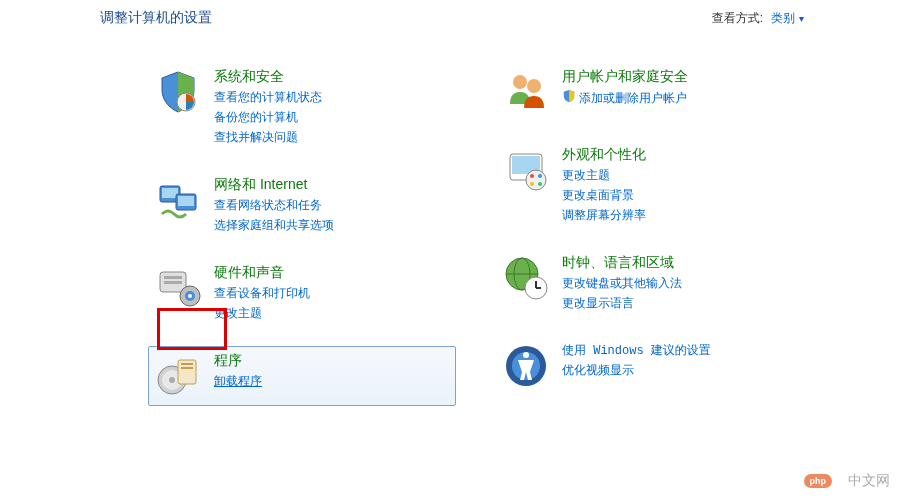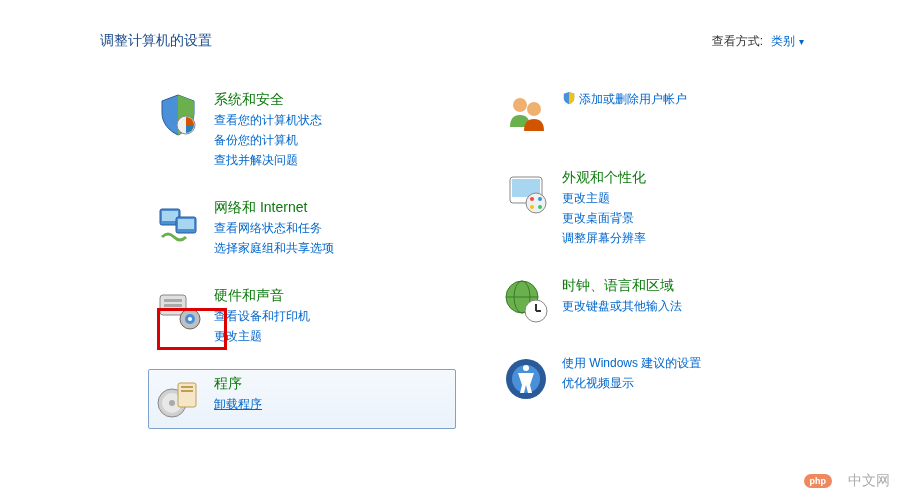--- a/index.html
+++ b/index.html
@@ -9,21 +9,21 @@
       background: #fff;
       width: 904px;
       height: 500px;
       position: relative;
       overflow: hidden;
     }
     .header {
       display: flex;
       justify-content: space-between;
       align-items: center;
-      padding: 32px 100px 15px 100px;
+      padding: 9px 100px 15px 100px;
     }
     .header-title {
       font-size: 14px;
       color: #1a4b8c;
     }
     .view-by {
       font-size: 12px;
       color: #333;
       display: flex;
       align-items: flex-end;
@@ -82,20 +82,21 @@
     }
     .cat-link {
       font-size: 12px;
       color: #0066cc;
       cursor: pointer;
     }
     .link-row {
       display: flex;
       align-items: center;
       gap: 3px;
+      font-family: Liberation Mono, monospace;
     }
     .shield-mini {
       width: 14px;
       height: 14px;
       display: inline-block;
     }
     .red-box {
       position: absolute;
       border: 3px solid #d00;
       left: 157px;
@@ -226,20 +227,21 @@
       <div class="category">
         <div class="cat-icon">
           <svg viewBox="0 0 48 48">
             <circle cx="18" cy="14" r="7" fill="#f0b070"></circle>
             <path d="M8 36 Q8 24 18 24 Q28 24 28 36 Z" fill="#6ab04c"></path>
             <circle cx="32" cy="18" r="7" fill="#f0b070"></circle>
             <path d="M22 40 Q22 28 32 28 Q42 28 42 40 Z" fill="#d35400"></path>
           </svg>
         </div>
         <div class="cat-text">
+          <div class="cat-title">用户帐户和家庭安全</div>
           <div class="link-row">
             <span><svg viewBox="0 0 16 16" class="shield-mini">
                 <path d="M8 1 L14 3 L14 8 C14 12 11 14 8 15 C5 14 2 12 2 8 L2 3 Z" fill="#4a90d9"></path>
                 <path d="M8 1 L14 3 L14 8 C14 12 11 14 8 15 L8 1 Z" fill="#f1c40f"></path>
               </svg></span>
             <span class="cat-link">添加或删除用户帐户</span>
           </div>
         </div>
       </div>
       <div class="category">
@@ -276,20 +278,23 @@
             <circle cx="34" cy="34" r="11" fill="#fff" stroke="#888"></circle>
             <line x1="34" y1="34" x2="34" y2="27" stroke="#333" stroke-width="2"></line>
             <line x1="34" y1="34" x2="39" y2="34" stroke="#333" stroke-width="2"></line>
           </svg>
         </div>
         <div class="cat-text">
           <div class="cat-title">时钟、语言和区域</div>
           <div class="link-row">
             <span class="cat-link">更改键盘或其他输入法</span>
           </div>
+          <div class="link-row">
+            <span class="cat-link">更改显示语言</span>
+          </div>
         </div>
       </div>
       <div class="category">
         <div class="cat-icon">
           <svg viewBox="0 0 48 48">
             <circle cx="24" cy="24" r="20" fill="#2a5a9a"></circle>
             <circle cx="24" cy="24" r="14" fill="#4a90d9"></circle>
             <circle cx="24" cy="13" r="3" fill="#fff"></circle>
             <path d="M16 18 L32 18 L28 30 L30 38 L26 38 L24 30 L22 38 L18 38 L20 30 Z" fill="#fff"></path>
           </svg>

